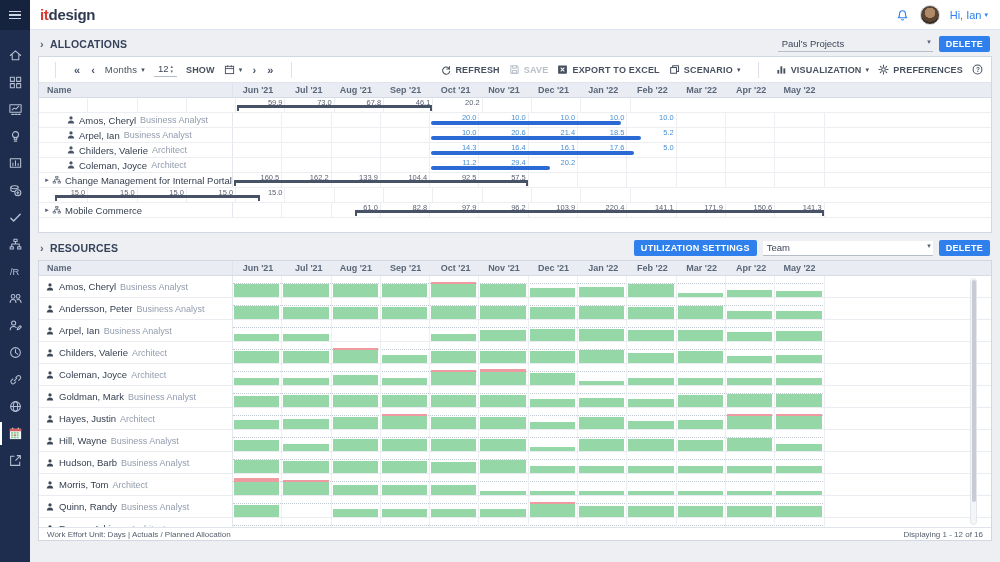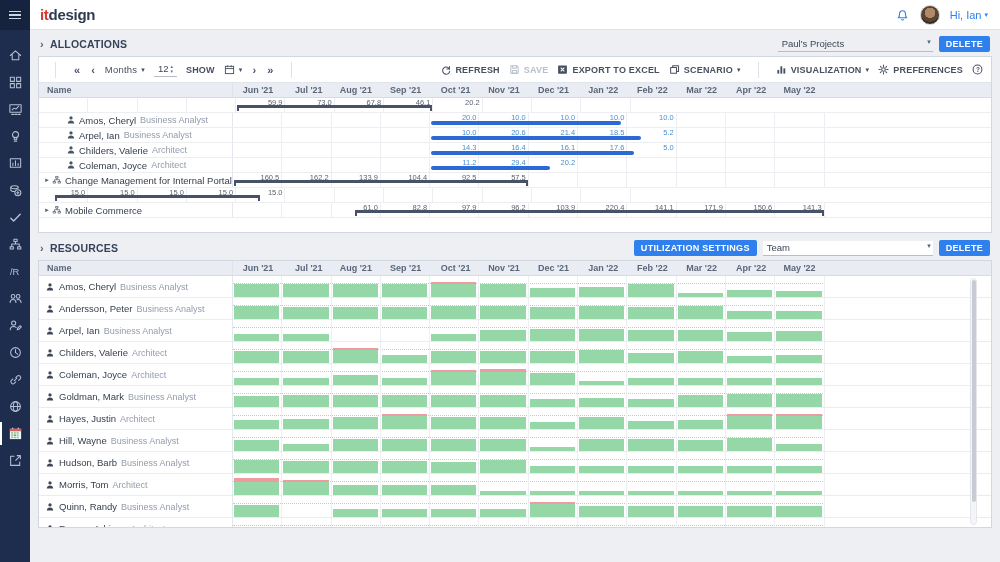--- a/index.html
+++ b/index.html
@@ -1366,16 +1366,20 @@
               <div class="ucell"></div>
               <div class="ucell"></div>
               <div class="ucell"></div>
             </div>
             <div class="c-fill"></div>
           </div>
           <div class="vscroll">
             <div class="vthumb"></div>
           </div>
         </div>
+      <div class="pfoot">
+        <span>Work Effort Unit: Days | Actuals / Planned Allocation</span>
+        <span>Displaying 1 - 12 of 16</span>
+      </div>
     </div>
 
   </div>
 </div>
 
 </body></html>

